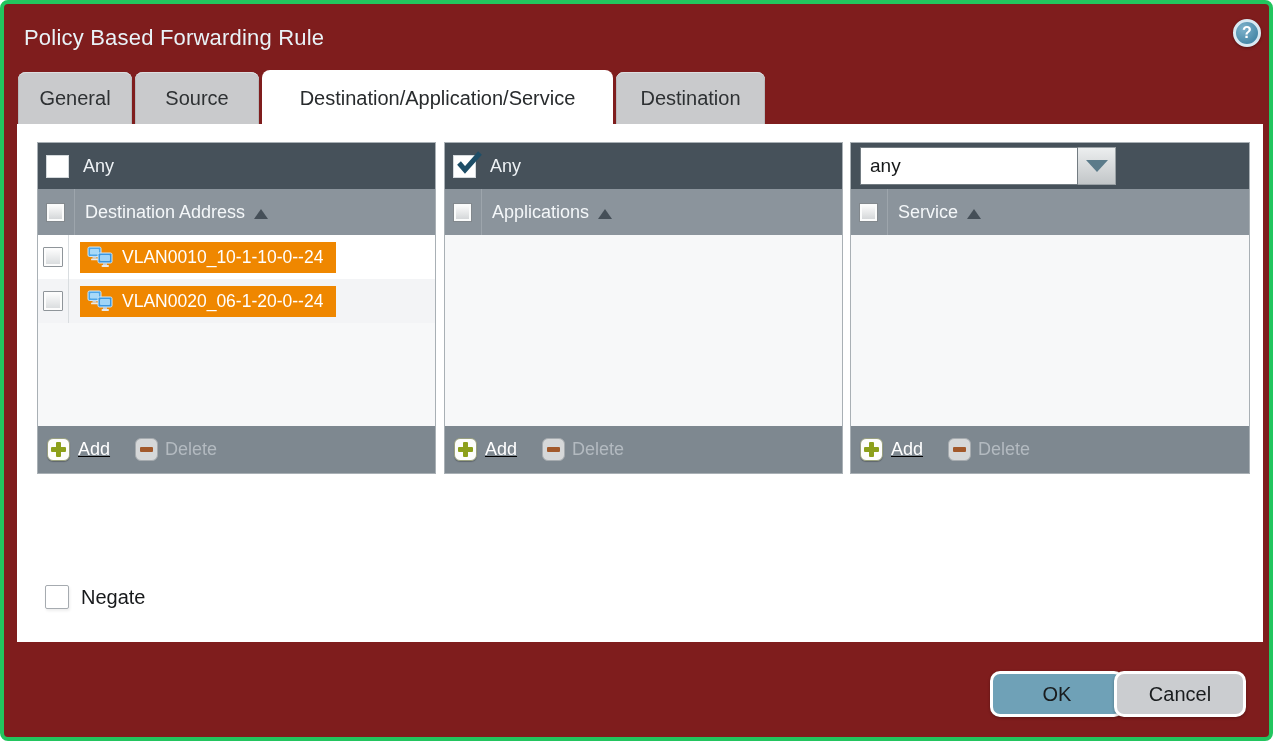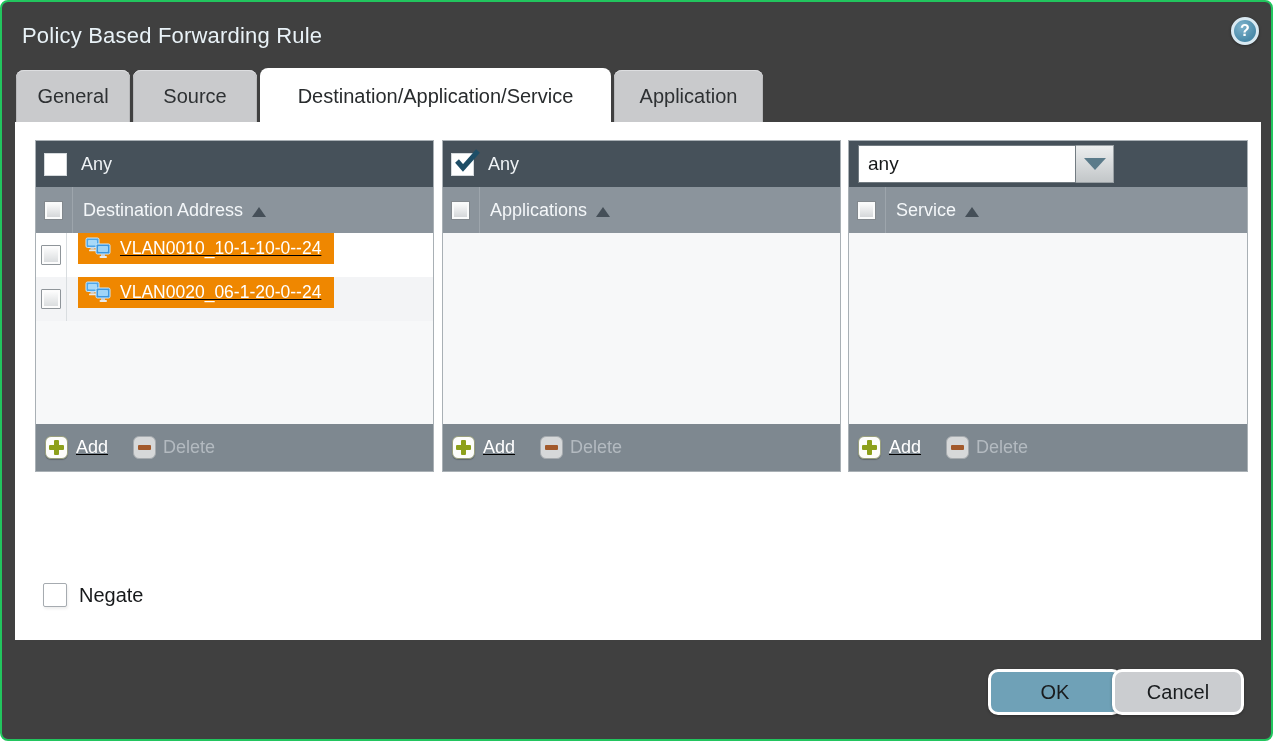--- a/index.html
+++ b/index.html
@@ -1,20 +1,20 @@
 <!DOCTYPE html>
 <html><head>
 <meta charset="utf-8">
 <style>
   * { margin:0; padding:0; box-sizing:border-box; }
   body { font-family:"Liberation Sans", sans-serif; background:#fff; }
 
   .dialog{
     position:relative; width:1273px; height:741px;
-    background:#404040; border:2px solid #22c55e; border-radius:8px;
+    background:#7f1d1d; border:4px solid #22c55e; border-radius:8px;
     overflow:hidden;
   }
 
   .title{
     position:absolute; left:20px; top:21px;
     font-size:22px; color:#e9f2f7; letter-spacing:.2px;
   }
 
   .help{
     position:absolute; left:1229px; top:15px; width:28px; height:28px;
@@ -84,21 +84,21 @@
   }
   .vsep{ width:1px; height:46px; background:#9da5ac; margin-left:9px; }
   .col-label{ color:#f4f7f9; font-size:18px; margin-left:10px; }
   .sort-asc{
     width:0; height:0; margin-left:9px; margin-top:3px;
     border-left:7px solid transparent; border-right:7px solid transparent;
     border-bottom:10px solid #454f58;
   }
 
   .list{ flex:1; background:#f7f8f9; overflow:hidden; }
-  .row{ height:44px; display:flex; align-items:flex-start; background:#ffffff;text-decoration:underline; }
+  .row{ height:44px; display:flex; align-items:center; background:#ffffff; }
   .row + .row{ background:#f3f4f6; }
   .rowcb-cell{
     width:31px; align-self:stretch; display:flex; align-items:center; justify-content:center;
     border-right:1px solid #d9dde0;
   }
   .cb-row{
     width:20px; height:20px; border-radius:1px;
     background:linear-gradient(180deg,#ffffff,#d6d9db);
     border:1px solid #8f959a; box-shadow:inset 0 0 0 2px #fcfcfc;
     cursor:pointer;
@@ -172,21 +172,21 @@
 
 <div class="dialog">
 
   <div class="title">Policy Based Forwarding Rule</div>
   <div class="help">?</div>
 
   <div class="tabs">
     <div class="tab tab-general">General</div>
     <div class="tab tab-source">Source</div>
     <div class="tab tab-das active">Destination/Application/Service</div>
-    <div class="tab tab-forwarding">Application</div>
+    <div class="tab tab-forwarding">Destination</div>
   </div>
 
   <div class="content">
 
     <div class="panel p1">
       <div class="topbar">
         <span class="cb cb-any"></span>
         <span class="bar-label">Any</span>
       </div>
       <div class="colheader">

